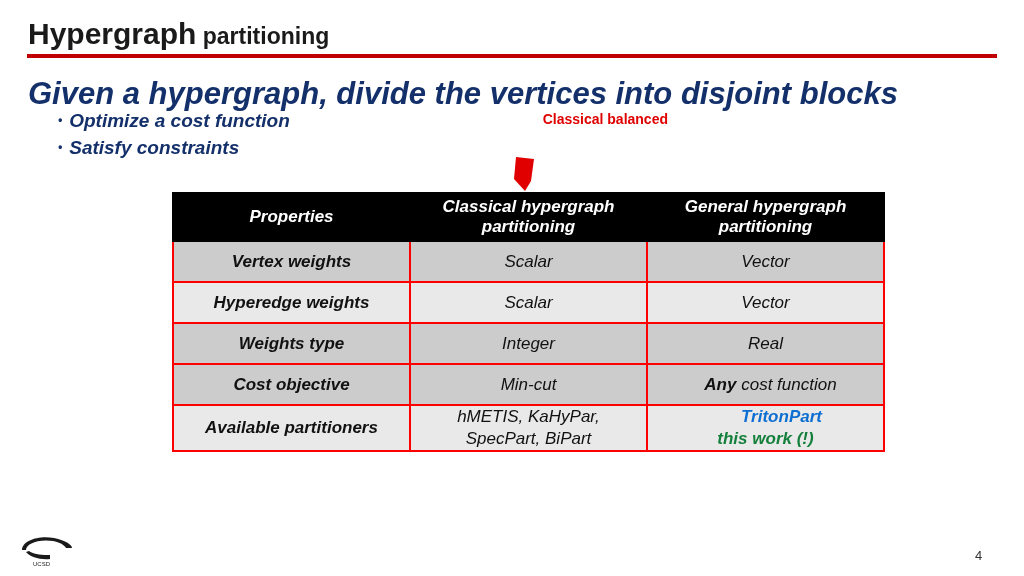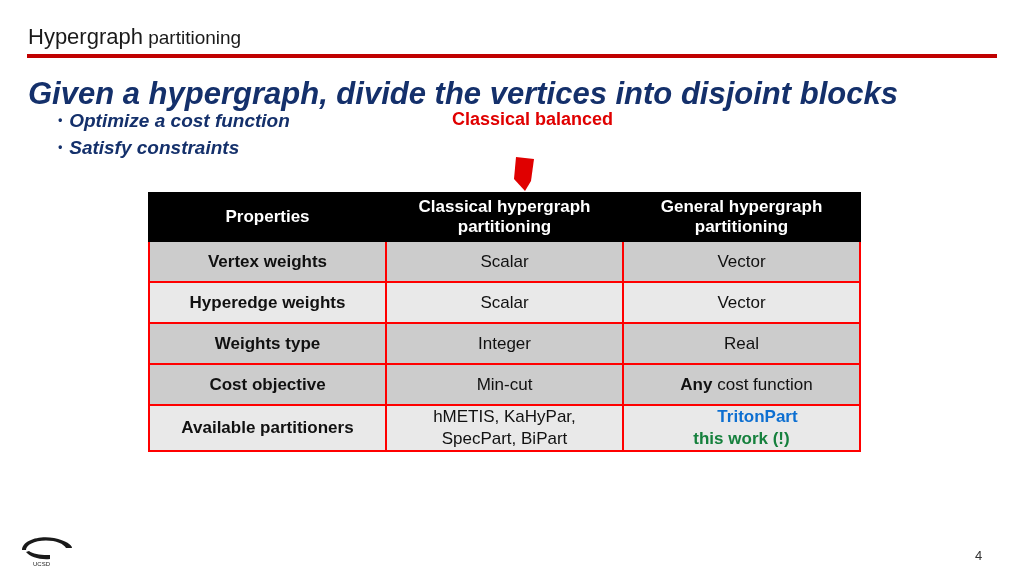--- a/index.html
+++ b/index.html
@@ -18,26 +18,26 @@
   
   .slide-title {
     position: absolute;
     left: 28px;
     top: 16px;
     font-size: 31px;
     color: #1a1a1a;
     white-space: nowrap;
   }
   .slide-title .t-main {
-    font-weight: normal;
-    font-size: 22px;
+    font-weight: bold;
+    font-size: 30px;
   }
   .slide-title .t-sub {
-    font-weight: normal;
-    font-size: 19px;
+    font-weight: bold;
+    font-size: 23px;
   }
   .title-rule {
     position: absolute;
     left: 27px;
     top: 54px;
     width: 970px;
     height: 4px;
     background: #c00000;
   }
 
@@ -73,40 +73,41 @@
     position: relative;
     top: -3px;
   }
 
   
   .callout {
     position: absolute;
     left: 452px;
     top: 108px;
     width: 216px;
-    text-align: left;
+    text-align: right;
     color: #e00000;
-    font-size: 18px;
+    font-size: 14px;
     font-weight: bold;
     line-height: 22px;
   }
   .callout-arrow {
     position: absolute;
     left: 510px;
     top: 157px;
     width: 30px;
     height: 36px;
   }
 
   
   .tbl-wrap {
     position: absolute;
-    left: 148px;
+    left: 172px;
     top: 192px;
     width: 705px;
+    font-style: italic;
   }
   table.cmp {
     border-collapse: collapse;
     width: 705px;
     table-layout: fixed;
   }
   table.cmp td, table.cmp th {
     border: 2px solid #ff0000;
     padding: 0;
     text-align: center;

